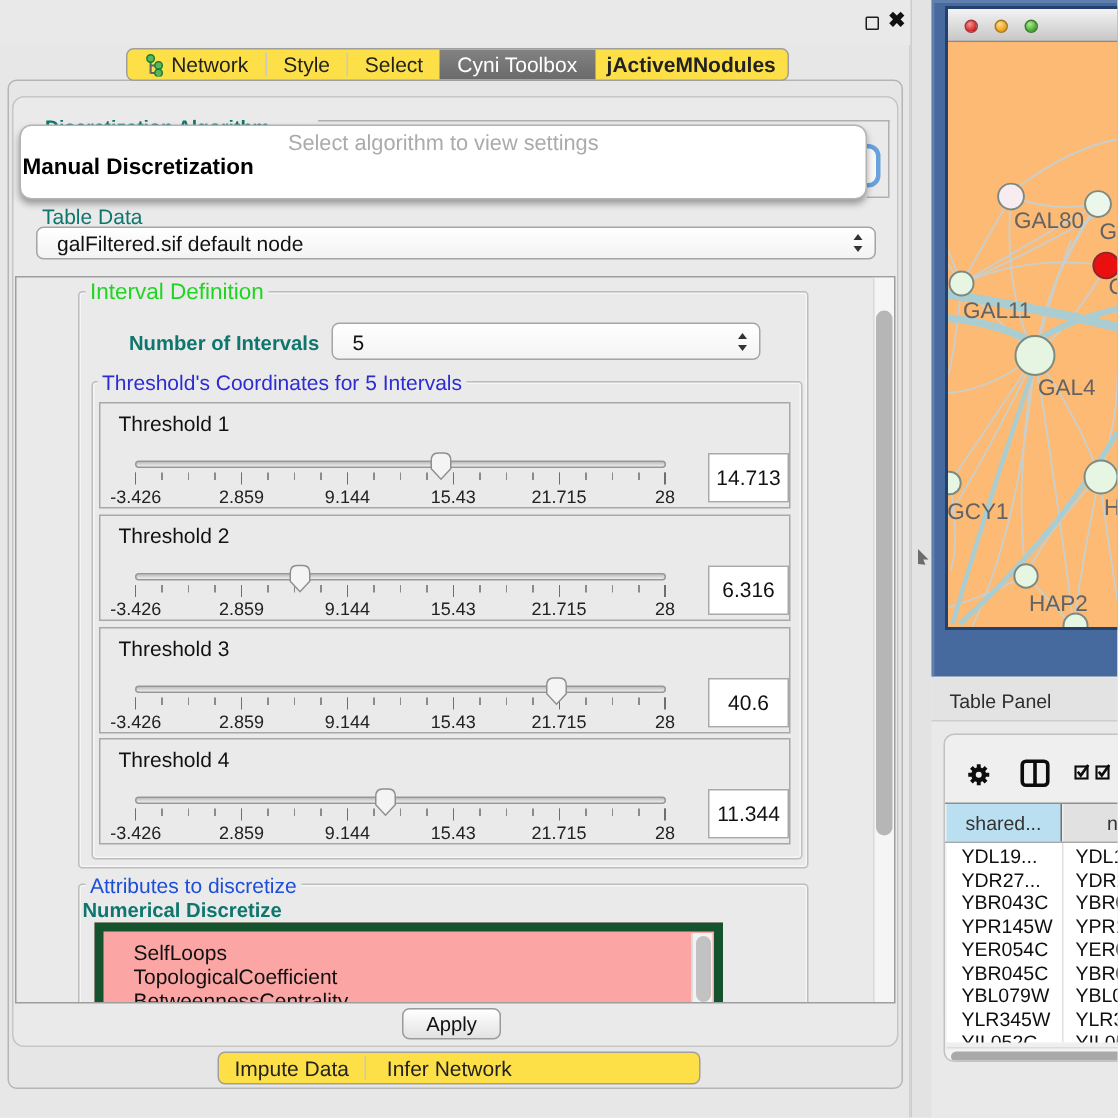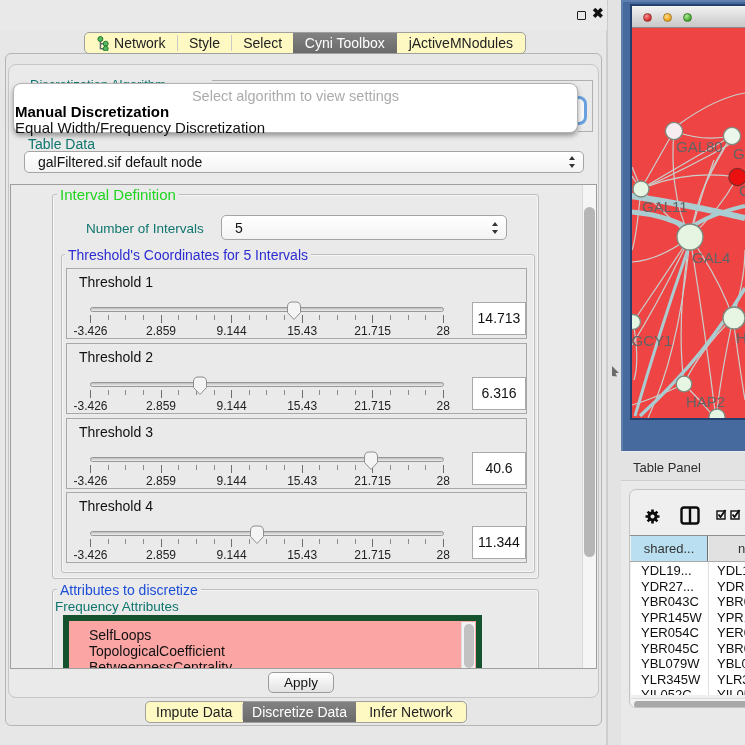--- a/index.html
+++ b/index.html
@@ -4,31 +4,31 @@
 html,body{width:745px;height:745px;overflow:hidden;font-family:"Liberation Sans",sans-serif;background:#e9e9e9}
 .abs{position:absolute}
 #page{position:relative;width:745px;height:745px;overflow:hidden}
 
 #titlebar{left:0;top:0;width:607px;height:30px;background:linear-gradient(#e8e8e8,#dadada);border-bottom:1px solid #c4c4c4}
 #titlebar .t{position:absolute;left:16px;top:7px;font-size:15.5px;color:#1b1b1b}
 #float-ic{left:577px;top:11px;width:9px;height:9px;border:1.7px solid #1d1d1d;border-radius:1px}
 #close-ic{left:592px;top:5px;font-size:14px;font-weight:bold;color:#111}
 #leftbg{left:0;top:30px;width:607px;height:715px;background:#e7e7e7;border-right:1px solid #d0d0d0}
 
-.tabbar{display:flex;background:#fef9c3;border:1px solid #9f9f9f;border-radius:5px;overflow:hidden}
+.tabbar{display:flex;background:#fde047;border:1px solid #9f9f9f;border-radius:5px;overflow:hidden}
 .tabbar .tb{font-size:14px;color:#222;text-align:center;display:flex;align-items:center;justify-content:center}
 .tabbar .sep{width:1px;background:#c9c9c9;margin:2px 0}
 .tabbar .sel{background:linear-gradient(#828282,#6a6a6a);color:#fff}
 #toptabs{left:84px;top:32px;width:442px;height:22px}
 #bottabs{left:145px;top:701px;width:322px;height:22px}
 
 #panelA{left:5px;top:53px;width:597px;height:673px;border:1px solid #b5b5b5;border-radius:6px;background:#e6e6e6}
 #panelB{left:8px;top:64px;width:591px;height:634px;border:1px solid #c6c6c6;border-radius:8px;background:#eaeaea}
 .lbl{position:absolute;font-size:14px;color:#0f766e}
-.bold{font-weight:normal}
+.bold{font-weight:bold}
 .combo{position:absolute;background:linear-gradient(#ffffff,#f3f3f3);border:1px solid #a5a5a5;border-radius:5px;font-size:14px;color:#111}
 .combo .cv{position:absolute;left:13px;top:50%;transform:translateY(-50%)}
 .spin{position:absolute;right:7px;top:50%;transform:translateY(-50%);width:8px;height:12px}
 .spin:before{content:"";position:absolute;left:1px;top:0;border-left:3.5px solid transparent;border-right:3.5px solid transparent;border-bottom:4.5px solid #333}
 .spin:after{content:"";position:absolute;left:1px;bottom:0;border-left:3.5px solid transparent;border-right:3.5px solid transparent;border-top:4.5px solid #333}
 
 .group{position:absolute;border:1px solid #bdbdbd;border-radius:3px;box-shadow:inset 0 0 0 1px rgba(255,255,255,.55)}
 .gtitle{position:absolute;font-size:14px;background:#eaeaea;padding:0 3px}
 
 #scrollpane{left:10px;top:184px;width:587px;height:485px;border:1px solid #9e9e9e;background:#eaeaea;overflow:hidden}
@@ -55,21 +55,21 @@
 #popup .p2{position:absolute;left:1px;top:19px;font-size:15px;font-weight:bold;color:#000}
 #popup .p3{position:absolute;left:1px;top:35px;font-size:15px;color:#111}
 #focusring{left:556px;top:96px;width:31px;height:29px;border:3px solid #68a1de;border-radius:8px;background:#f8f8f8}
 
 #divider{left:607px;top:0;width:14px;height:745px;background:#e3e3e3;border-left:1px solid #cccccc}
 #netframe{left:621px;top:0;width:124px;height:451px;background:#46699e;box-shadow:inset 2px 2px 0 rgba(120,150,190,.5)}
 #netshadow{left:630px;top:4px;width:115px;height:416px;background:#24406c}
 #netwin{left:632px;top:6px;width:113px;height:412px;background:#fff}
 #nettitle{left:632px;top:6px;width:113px;height:22px;background:linear-gradient(#f3f3f3,#c7c7c7);border-bottom:1px solid #8a8a8a}
 .light{position:absolute;top:6.5px;width:9px;height:9px;border-radius:50%}
-#canvas{left:632px;top:28px;width:113px;height:390px;background:#ef4444;overflow:hidden}
+#canvas{left:632px;top:28px;width:113px;height:390px;background:#fdba74;overflow:hidden}
 
 #tpheader{left:621px;top:452px;width:124px;height:29px;background:#e3e3e3;border-bottom:1px solid #cecece}
 #tpheader .t{position:absolute;left:12px;top:8px;font-size:13px;color:#2e2e2e}
 #tablebox{left:629px;top:489px;width:121px;height:219px;background:#efefef;border:1px solid #c2c2c2;border-radius:7px 0 0 7px;overflow:hidden}
 .hcell{position:absolute;top:46px;height:25px;font-size:13px;color:#333;text-align:center;line-height:25px}
 .trowdata{position:absolute;font-size:13px;color:#0f0f0f;white-space:nowrap}
 #hsb{position:absolute;left:1px;top:208px;width:119px;height:10px;background:#f3f3f3;border-top:1px solid #dcdcdc}
 #hsbthumb{position:absolute;left:3px;top:1.5px;width:114px;height:7px;background:#a9a9a9;border-radius:3.5px}
 </style></head>
 <body>
@@ -184,45 +184,43 @@
         <span class="slbl" style="left:305.7px">21.715</span>
         <span class="slbl" style="left:376.3px">28</span>
       <svg class="thumb" style="left:182px" width="16" height="20" viewBox="0 0 16 20">
           <path d="M1.5 6 Q1.5 1 6 1 H10 Q14.5 1 14.5 6 V11.5 L8 18.5 L1.5 11.5 Z" fill="#f4f4f4" stroke="#8f8f8f" stroke-width="1"></path>
         </svg>
       <div class="vbox">11.344</div>
     </div>
 
     <div class="group" style="left:41px;top:404px;width:487px;height:120px"></div>
     <div class="gtitle" style="left:46px;top:397px;color:#1d4ed8">Attributes to discretize</div>
-    <div class="lbl bold" style="left:44px;top:414px;font-size:13.5px">Frequency Attributes</div>
+    <div class="lbl bold" style="left:44px;top:414px;font-size:13.5px">Numerical Discretize</div>
     <div class="abs" id="numlist" style="left:52px;top:430px;position:absolute">
       <div class="nli" style="top:6px">SelfLoops</div>
       <div class="nli" style="top:22px">TopologicalCoefficient</div>
       <div class="nli" style="top:38px">BetweennessCentrality</div>
       <div id="nl-sb"></div>
         <div id="nl-th"></div>
     </div>
     <div class="abs" id="vsb" style="left:571px;top:0;height:483px"></div>
     <div class="abs" id="vsbthumb" style="left:573px;top:22px"></div>
   </div>
 
   <div class="abs" id="applybtn">Apply</div>
 
   <div class="abs tabbar" id="bottabs">
     <div class="tb" style="width:97px">Impute Data</div>
     <div class="sep"></div>
-    <div class="tb sel" style="width:113px">Discretize Data</div>
     <div class="tb" style="width:111px">Infer Network</div>
   </div>
 
   <div class="abs" id="popup">
     <div class="p1">Select algorithm to view settings</div>
     <div class="p2">Manual Discretization</div>
-    <div class="p3">Equal Width/Frequency Discretization</div>
   </div>
 
   <div class="abs" id="divider"></div>
   <svg class="abs" style="left:610px;top:365px" width="10" height="12" viewBox="0 0 10 12">
       <path d="M2 11 V1 L9 8 H5.5 L7 11.5 Z" fill="#444" opacity=".75"></path>
     </svg>
   <div class="abs" id="netframe"></div>
   <div class="abs" id="netshadow"></div>
   <div class="abs" id="netwin"></div>
   <div class="abs" id="nettitle">

